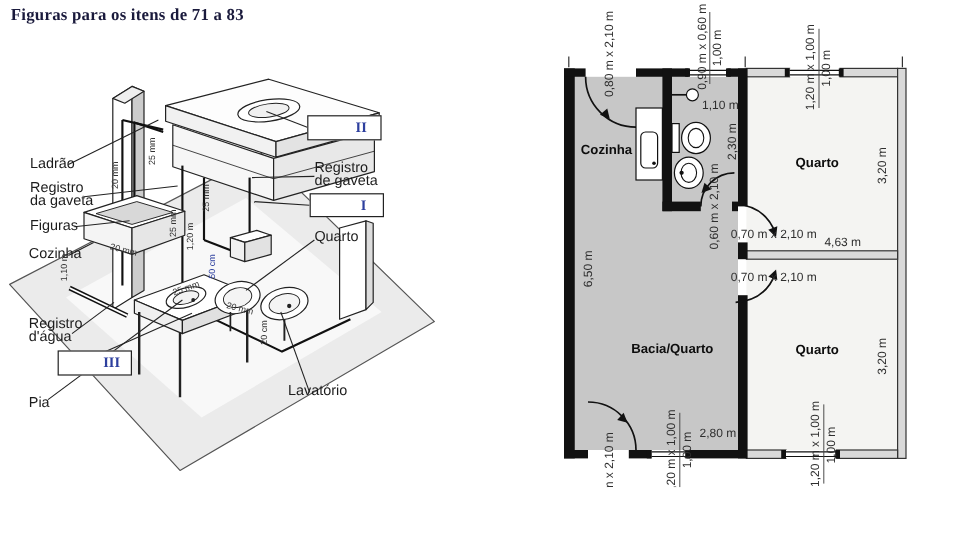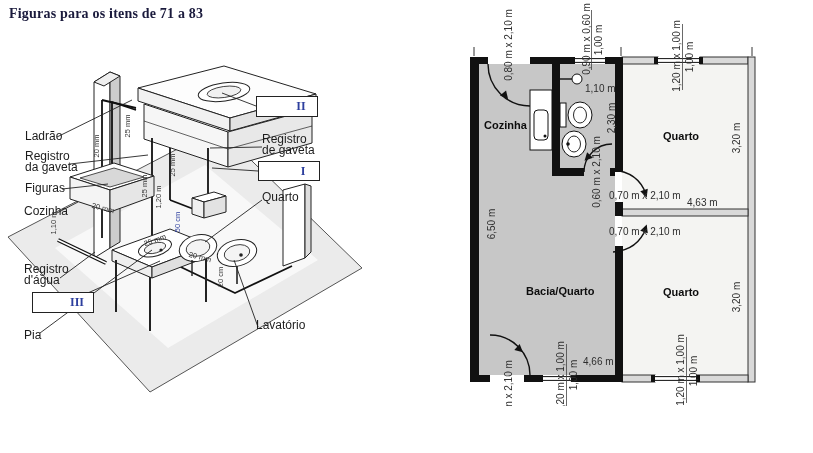--- a/index.html
+++ b/index.html
@@ -239,25 +239,25 @@
   <span class="lbl two-line" style="left:25px;top:151px">Registro
 da gaveta</span>
   <span class="lbl" style="left:25px;top:183px">Figuras</span>
   <span class="lbl" style="left:24px;top:206px">Cozinha</span>
   <span class="lbl two-line" style="left:24px;top:264px">Registro
 d'água</span>
   <span class="lbl" style="left:24px;top:330px">Pia</span>
   <span class="lbl two-line" style="left:262px;top:134px">Registro
 de gaveta</span>
   <span class="lbl" style="left:262px;top:192px">Quarto</span>
-  <span class="lbl" style="left:256px;top:320px">Lavatório</span>
+  <span class="lbl" style="left:240px;top:320px">Lavatório</span>
 
   <div class="num-box" style="left:256px;top:96px;width:32px;height:19px">II</div>
   <div class="num-box" style="left:258px;top:161px;width:32px;height:18px">I</div>
-  <div class="num-box" style="left:32px;top:292px;width:32px;height:19px">III</div>
+  <div class="num-box" style="left:48px;top:292px;width:32px;height:19px">III</div>
 
   <span class="plabel" style="left:96px;top:146px">20 mm</span>
   <span class="plabel" style="left:127px;top:126px">25 mm</span>
   <span class="plabel" style="left:144px;top:186px">25 mm</span>
   <span class="plabel" style="left:158px;top:197px">1,20 m</span>
   <span class="plabel" style="left:172px;top:165px">25 mm</span>
   <span class="plabel blue" style="left:177px;top:222px">50 cm</span>
   <span class="plabel" style="left:53px;top:223px">1,10 m</span>
   <span class="plabel diag" style="left:103px;top:208px">20 mm</span>
   <span class="plabel diag-up" style="left:155px;top:240px">25 mm</span>
@@ -266,21 +266,21 @@
 
   <span class="room" style="left:484px;top:119px">Cozinha</span>
   <span class="room" style="left:663px;top:130px">Quarto</span>
   <span class="room" style="left:526px;top:285px">Bacia/Quarto</span>
   <span class="room" style="left:663px;top:286px">Quarto</span>
 
   <span class="dim" style="left:585px;top:83px">1,10 m</span>
   <span class="dim" style="left:609px;top:190px">0,70 m x 2,10 m</span>
   <span class="dim" style="left:687px;top:197px">4,63 m</span>
   <span class="dim" style="left:609px;top:226px">0,70 m x 2,10 m</span>
-  <span class="dim" style="left:583px;top:356px">4,66 m</span>
+  <span class="dim" style="left:583px;top:356px">2,80 m</span>
 
   <span class="vlabel" style="left:508px;top:45px">0,80 m  x  2,10 m</span>
   <span class="vlabel" style="left:586px;top:39px">0,90 m x 0,60 m</span>
   <span class="vlabel" style="left:598px;top:40px">1,00 m</span>
   <span class="vlabel" style="left:676px;top:56px">1,20 m x 1,00 m</span>
   <span class="vlabel" style="left:689px;top:57px">1,00 m</span>
   <span class="vlabel" style="left:611px;top:118px">2,30 m</span>
   <span class="vlabel" style="left:596px;top:172px">0,60 m  x  2,10 m</span>
   <span class="vlabel" style="left:736px;top:138px">3,20 m</span>
   <span class="vlabel" style="left:491px;top:224px">6,50 m</span>

